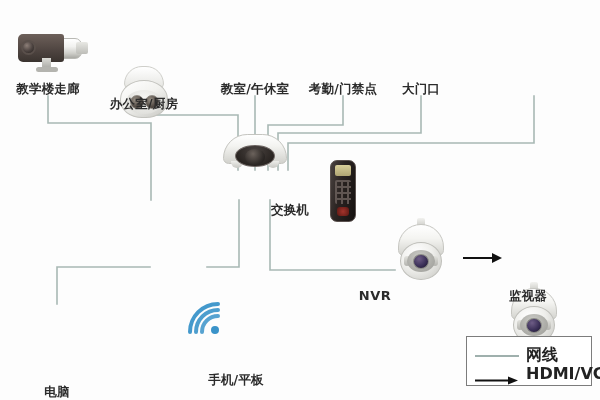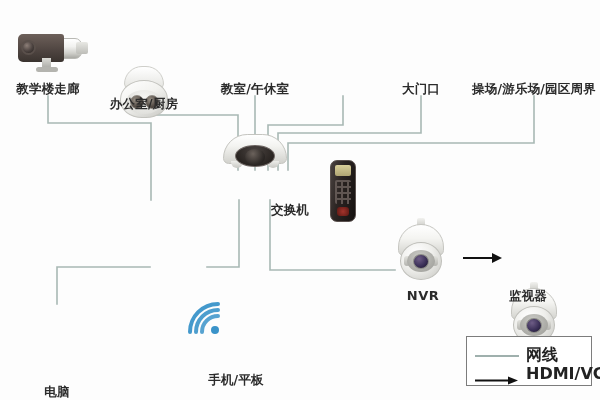--- a/index.html
+++ b/index.html
@@ -17,21 +17,21 @@
   .label {
     position: absolute;
     font-size: 12.5px;
     font-weight: 700;
     color: #2b2b2b;
     white-space: nowrap;
     letter-spacing: 0.2px;
     text-align: center;
     transform: translateX(-50%);
   }
-  .label.en { font-weight: 700; font-size: 13px; letter-spacing: .5px; margin-left: 48px; }
+  .label.en { font-weight: 700; font-size: 13px; letter-spacing: .5px; }
 
   
   .bullet { width: 82px; height: 46px; position: relative; }
   .bullet .body {
     position: absolute; left: 16px; top: 12px; width: 58px; height: 21px;
     background: linear-gradient(#ffffff 0%, #f1f1ef 40%, #cfcfca 75%, #a9a9a4 100%);
     border-radius: 4px 7px 7px 4px;
     border: 1px solid #b9b9b4;
   }
   .bullet .hood {
@@ -243,20 +243,21 @@
       <div class="bubble"></div>
   </div>
   <div class="label" style="left:255px; top:81px;">教室/午休室</div>
 
   <div class="node acterm" style="left:330px; top:16px;">
     <div class="shell"></div>
       <div class="screen"></div>
       <div class="keys"></div>
       <div class="fp"></div>
   </div>
+  <div class="label" style="left:343px; top:81px;">考勤/门禁点</div>
 
   <div class="node ptz" style="left:390px; top:12px;">
     <div class="stem"></div>
       <div class="hood"></div>
       <div class="ball"></div>
     <div class="irL"></div>
       <div class="irR"></div>
       <div class="window"></div>
       <div class="lens"></div>
   </div>
@@ -264,21 +265,20 @@
 
   <div class="node ptz" style="left:503px; top:12px;">
     <div class="stem"></div>
       <div class="hood"></div>
       <div class="ball"></div>
     <div class="irL"></div>
       <div class="irR"></div>
       <div class="window"></div>
       <div class="lens"></div>
   </div>
-  <div class="label" style="left:534px; top:81px;">操场/游乐场/园区周界</div>
 
   <div class="label" style="left:290px; top:202px;">交换机</div>
 
   <div class="label en" style="left:375px; top:288px;">NVR</div>
 
   <div class="label" style="left:528px; top:288px;">监视器</div>
 
   <div class="label" style="left:57px; top:384px;">电脑</div>
 
   <svg class="node" style="left:184px; top:300px;" width="44" height="36" viewBox="0 0 44 36">

